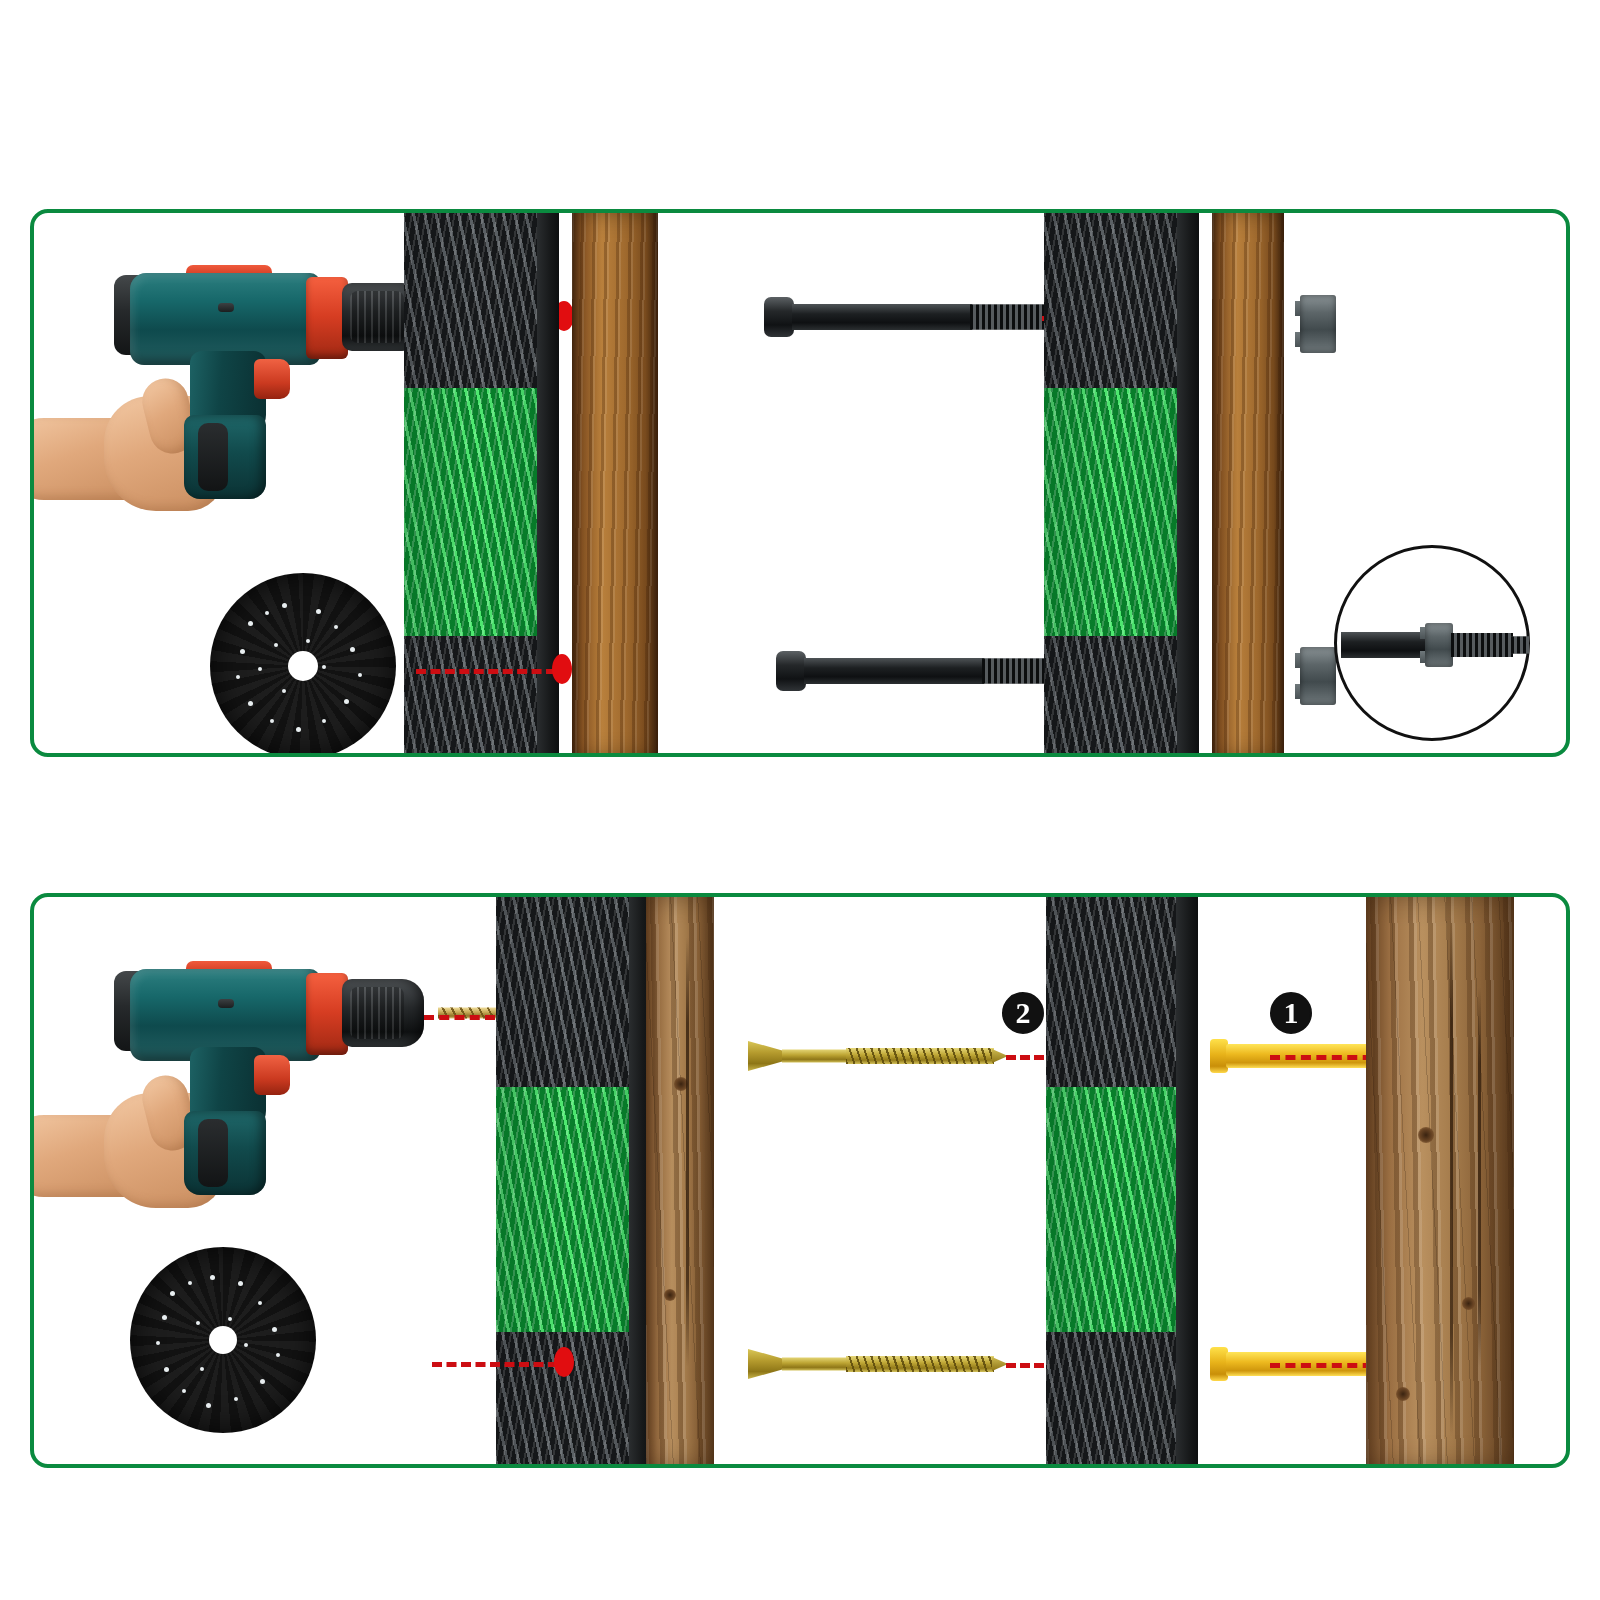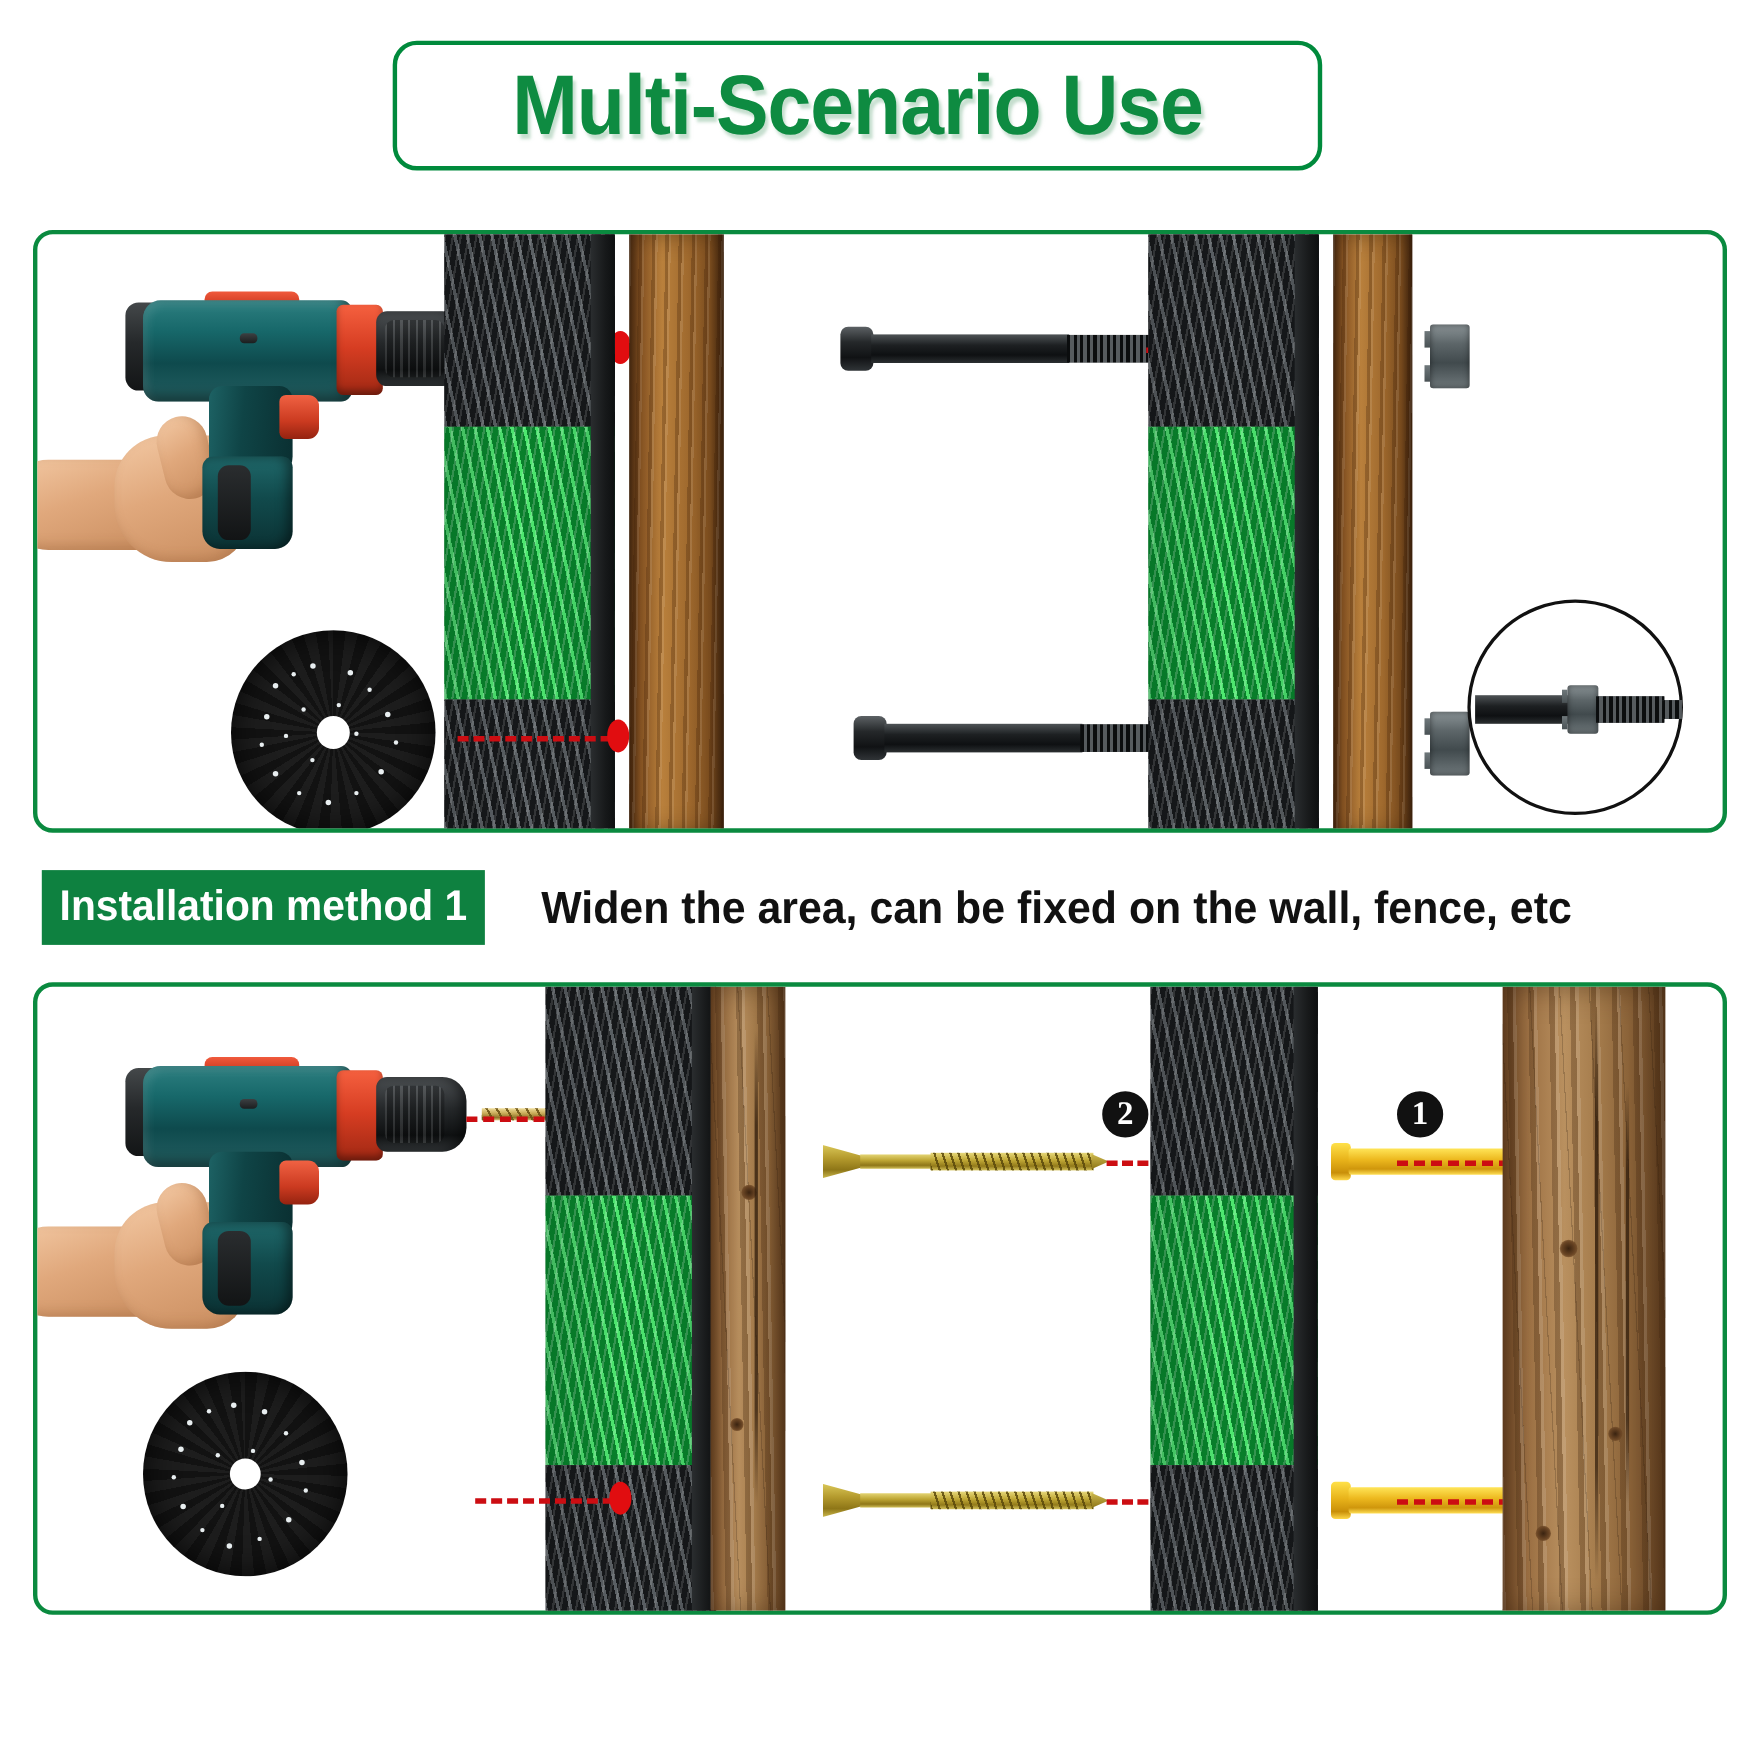--- a/index.html
+++ b/index.html
@@ -316,23 +316,20 @@
     position: absolute;
     background: linear-gradient(160deg,#f3c9a4 0%, #e0a87c 45%, #c98d5f 100%);
     box-shadow: inset -4px -4px 10px rgba(150,95,55,0.35);
   }
 </style>
 </head>
 <body>
 
 <div id="root">
 
-  <div class="title-box">
-    <div class="title-text">Multi-Scenario Use</div>
-  </div>
 
   <div class="panel" id="panel1">
     <div class="panel-inner">
 
       <div class="hand" style="left:0px; top:105px; width:230px; height:200px;">
         <div class="hand-part" style="left:-30px; top:100px; width:150px; height:82px; border-radius:40px 12px 12px 40px;"></div>
         <div class="hand-part" style="left:70px; top:78px; width:120px; height:115px; border-radius:46px 30px 36px 52px;"></div>
         <div class="hand-part" style="left:150px; top:78px; width:60px; height:34px; border-radius:18px;"></div>
         <div class="hand-part" style="left:152px; top:108px; width:52px; height:30px; border-radius:16px;"></div>
         <div class="hand-part" style="left:150px; top:134px; width:46px; height:28px; border-radius:15px;"></div>
@@ -425,24 +422,20 @@
           <div class="bolt-shank" style="left:0px; width:92px; height:26px;"></div>
           <div class="hex-nut" style="left:84px; top:-5px; width:28px; height:44px;"></div>
           <div class="bolt-thread" style="left:110px; width:62px; height:24px;"></div>
           <div class="bolt-thread" style="left:170px; width:18px; height:17px;"></div>
         </div>
       </div>
 
     </div>
   </div>
 
-  <div class="caption-row" id="caption1">
-    <div class="method-badge">Installation method 1</div>
-    <div class="caption-text">Widen the area, can be fixed on the wall, fence, etc</div>
-  </div>
 
   <div class="panel" id="panel2">
     <div class="panel-inner">
 
       <div class="hand" style="left:0px; top:118px; width:230px; height:200px;">
         <div class="hand-part" style="left:-30px; top:100px; width:150px; height:82px; border-radius:40px 12px 12px 40px;"></div>
         <div class="hand-part" style="left:70px; top:78px; width:120px; height:115px; border-radius:46px 30px 36px 52px;"></div>
         <div class="hand-part" style="left:150px; top:78px; width:60px; height:34px; border-radius:18px;"></div>
         <div class="hand-part" style="left:152px; top:108px; width:52px; height:30px; border-radius:16px;"></div>
         <div class="hand-part" style="left:150px; top:134px; width:46px; height:28px; border-radius:15px;"></div>

